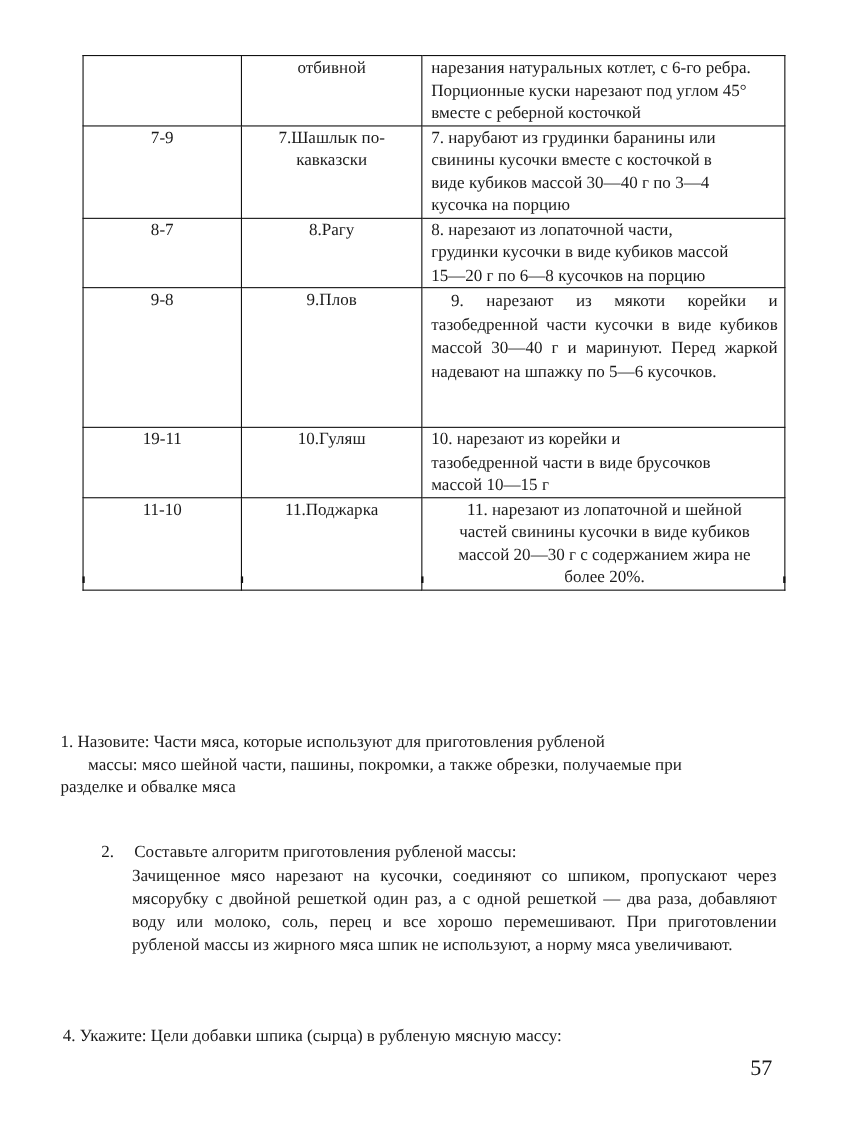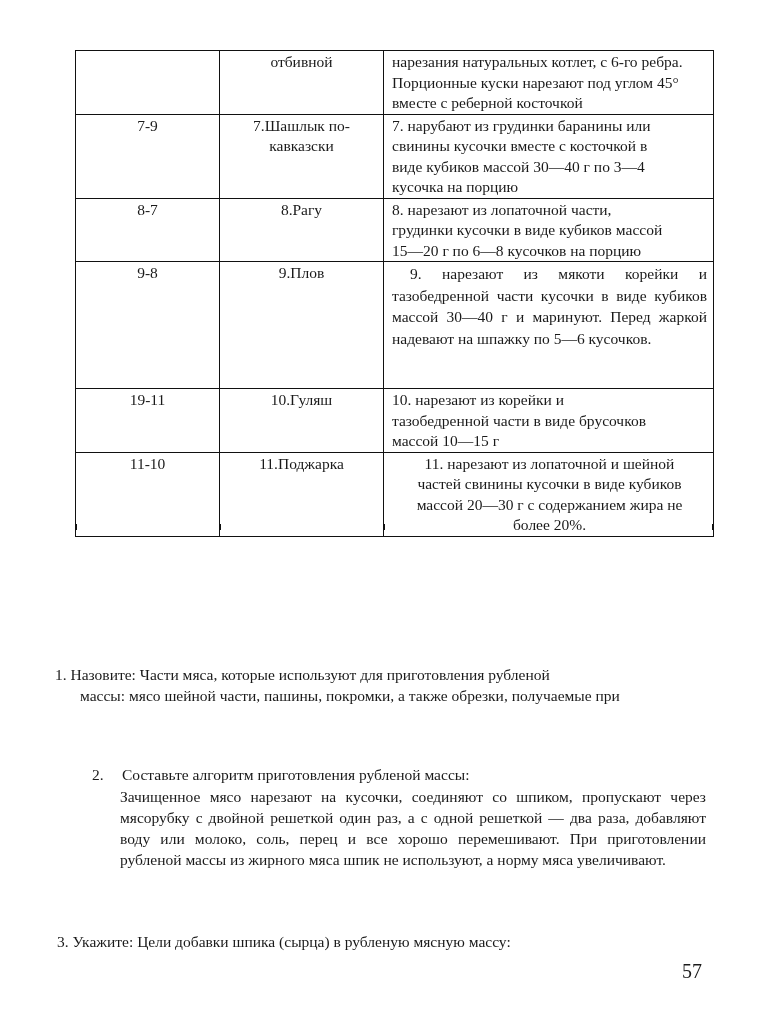--- a/index.html
+++ b/index.html
@@ -119,23 +119,24 @@
   </table>
   <div class="tail" style="left:75px"></div>
   <div class="tail" style="left:219px"></div>
   <div class="tail" style="left:383px"></div>
   <div class="tail" style="left:712px"></div>
 
 
   <div class="q q1">
     <div>1. Назовите:  Части мяса, которые используют для приготовления рубленой</div>
     <div class="ans">массы:  мясо шейной части,  пашины, покромки, а также обрезки, получаемые при</div>
+    <div>разделке и обвалке мяса</div>
   </div>
 
   <div class="q q2-head">
     <span class="num">2.</span><span>Составьте алгоритм приготовления  рубленой массы:</span>
   </div>
   <div class="q q2-body">Зачищенное мясо нарезают на кусочки, соединяют со шпиком, пропускают через мясорубку с двойной решеткой один раз, а с одной решеткой — два раза, добавляют воду или молоко, соль, перец и все хорошо перемешивают. При приготовлении рубленой массы из жирного мяса шпик не используют, а норму мяса увеличивают.</div>
 
-  <div class="q q3">3.  Укажите:  Цели добавки шпика  (сырца) в рубленую мясную массу:</div>
+  <div class="q q3">4.  Укажите:  Цели добавки шпика  (сырца) в рубленую мясную массу:</div>
 
   <div class="page-num">57</div>
 </div>
 
 </body></html>

